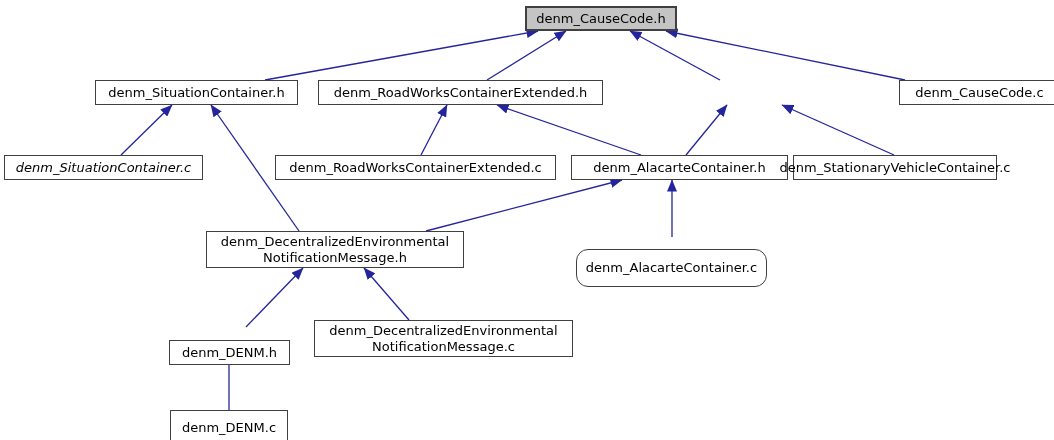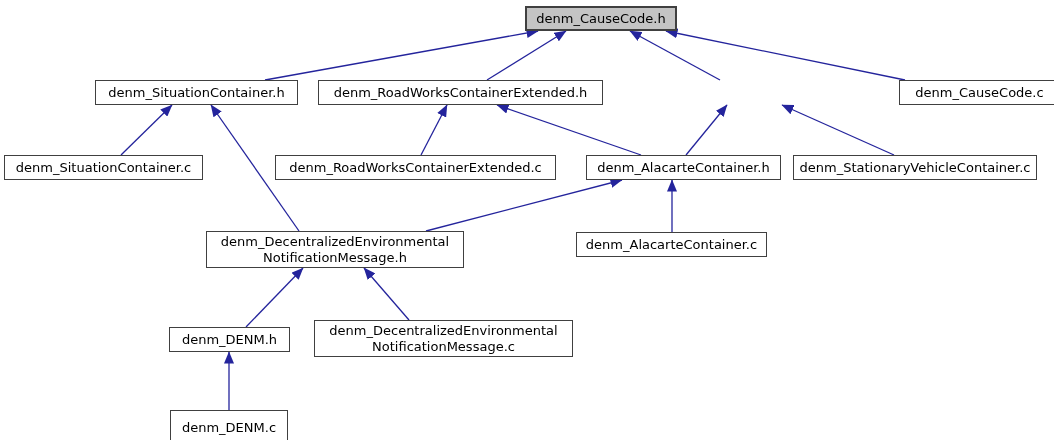--- a/index.html
+++ b/index.html
@@ -31,27 +31,27 @@
     background:#c4c4c4;
     border:2px solid #404040;
   }
   .edge{stroke:#24249c;stroke-width:1.3px;}
 
   #n-causecode_h        {left:525px;top:6px;  width:152px;height:25px;}
   #n-situationcontainer_h{left:95px;top:80px; width:203px;height:25px;}
   #n-roadworks_h        {left:318px;top:80px; width:285px;height:25px;}
   #n-stationary_h       {left:619px;top:80px; width:258px;height:25px;}
   #n-causecode_c        {left:899px;top:80px; width:161px;height:25px;}
-  #n-situationcontainer_c{left:4px; top:155px;width:199px;height:25px;}
+  #n-situationcontainer_c{left:4px; top:155px;width:199px;height:25px;font-style:italic;}
   #n-roadworks_c        {left:275px;top:155px;width:281px;height:25px;}
-  #n-alacarte_h         {left:586px;top:155px;width:195px;height:25px;}
-  #n-stationary_c       {left:793px;top:155px;width:244px;height:25px;text-align:right;}
+  #n-alacarte_h         {left:571px;top:155px;width:217px;height:25px;}
+  #n-stationary_c       {left:793px;top:155px;width:204px;height:25px;text-align:right;}
   #n-denm_msg_h         {left:206px;top:231px;width:258px;height:37px;}
-  #n-alacarte_c         {left:576px;top:232px;width:191px;height:25px;}
-  #n-denm_h             {left:169px;top:327px;width:121px;height:25px;}
+  #n-alacarte_c         {left:576px;top:249px;width:191px;height:38px;border-radius:12px;}
+  #n-denm_h             {left:169px;top:340px;width:121px;height:25px;}
   #n-denm_msg_c         {left:314px;top:320px;width:259px;height:37px;}
   #n-denm_c             {left:170px;top:410px;width:118px;height:35px;}
 </style>
 </head>
 <body>
 
 <div id="graph">
 
   <svg id="edge-layer" width="1054" height="440" viewBox="0 0 1054 440" xmlns="http://www.w3.org/2000/svg">
     <defs>

